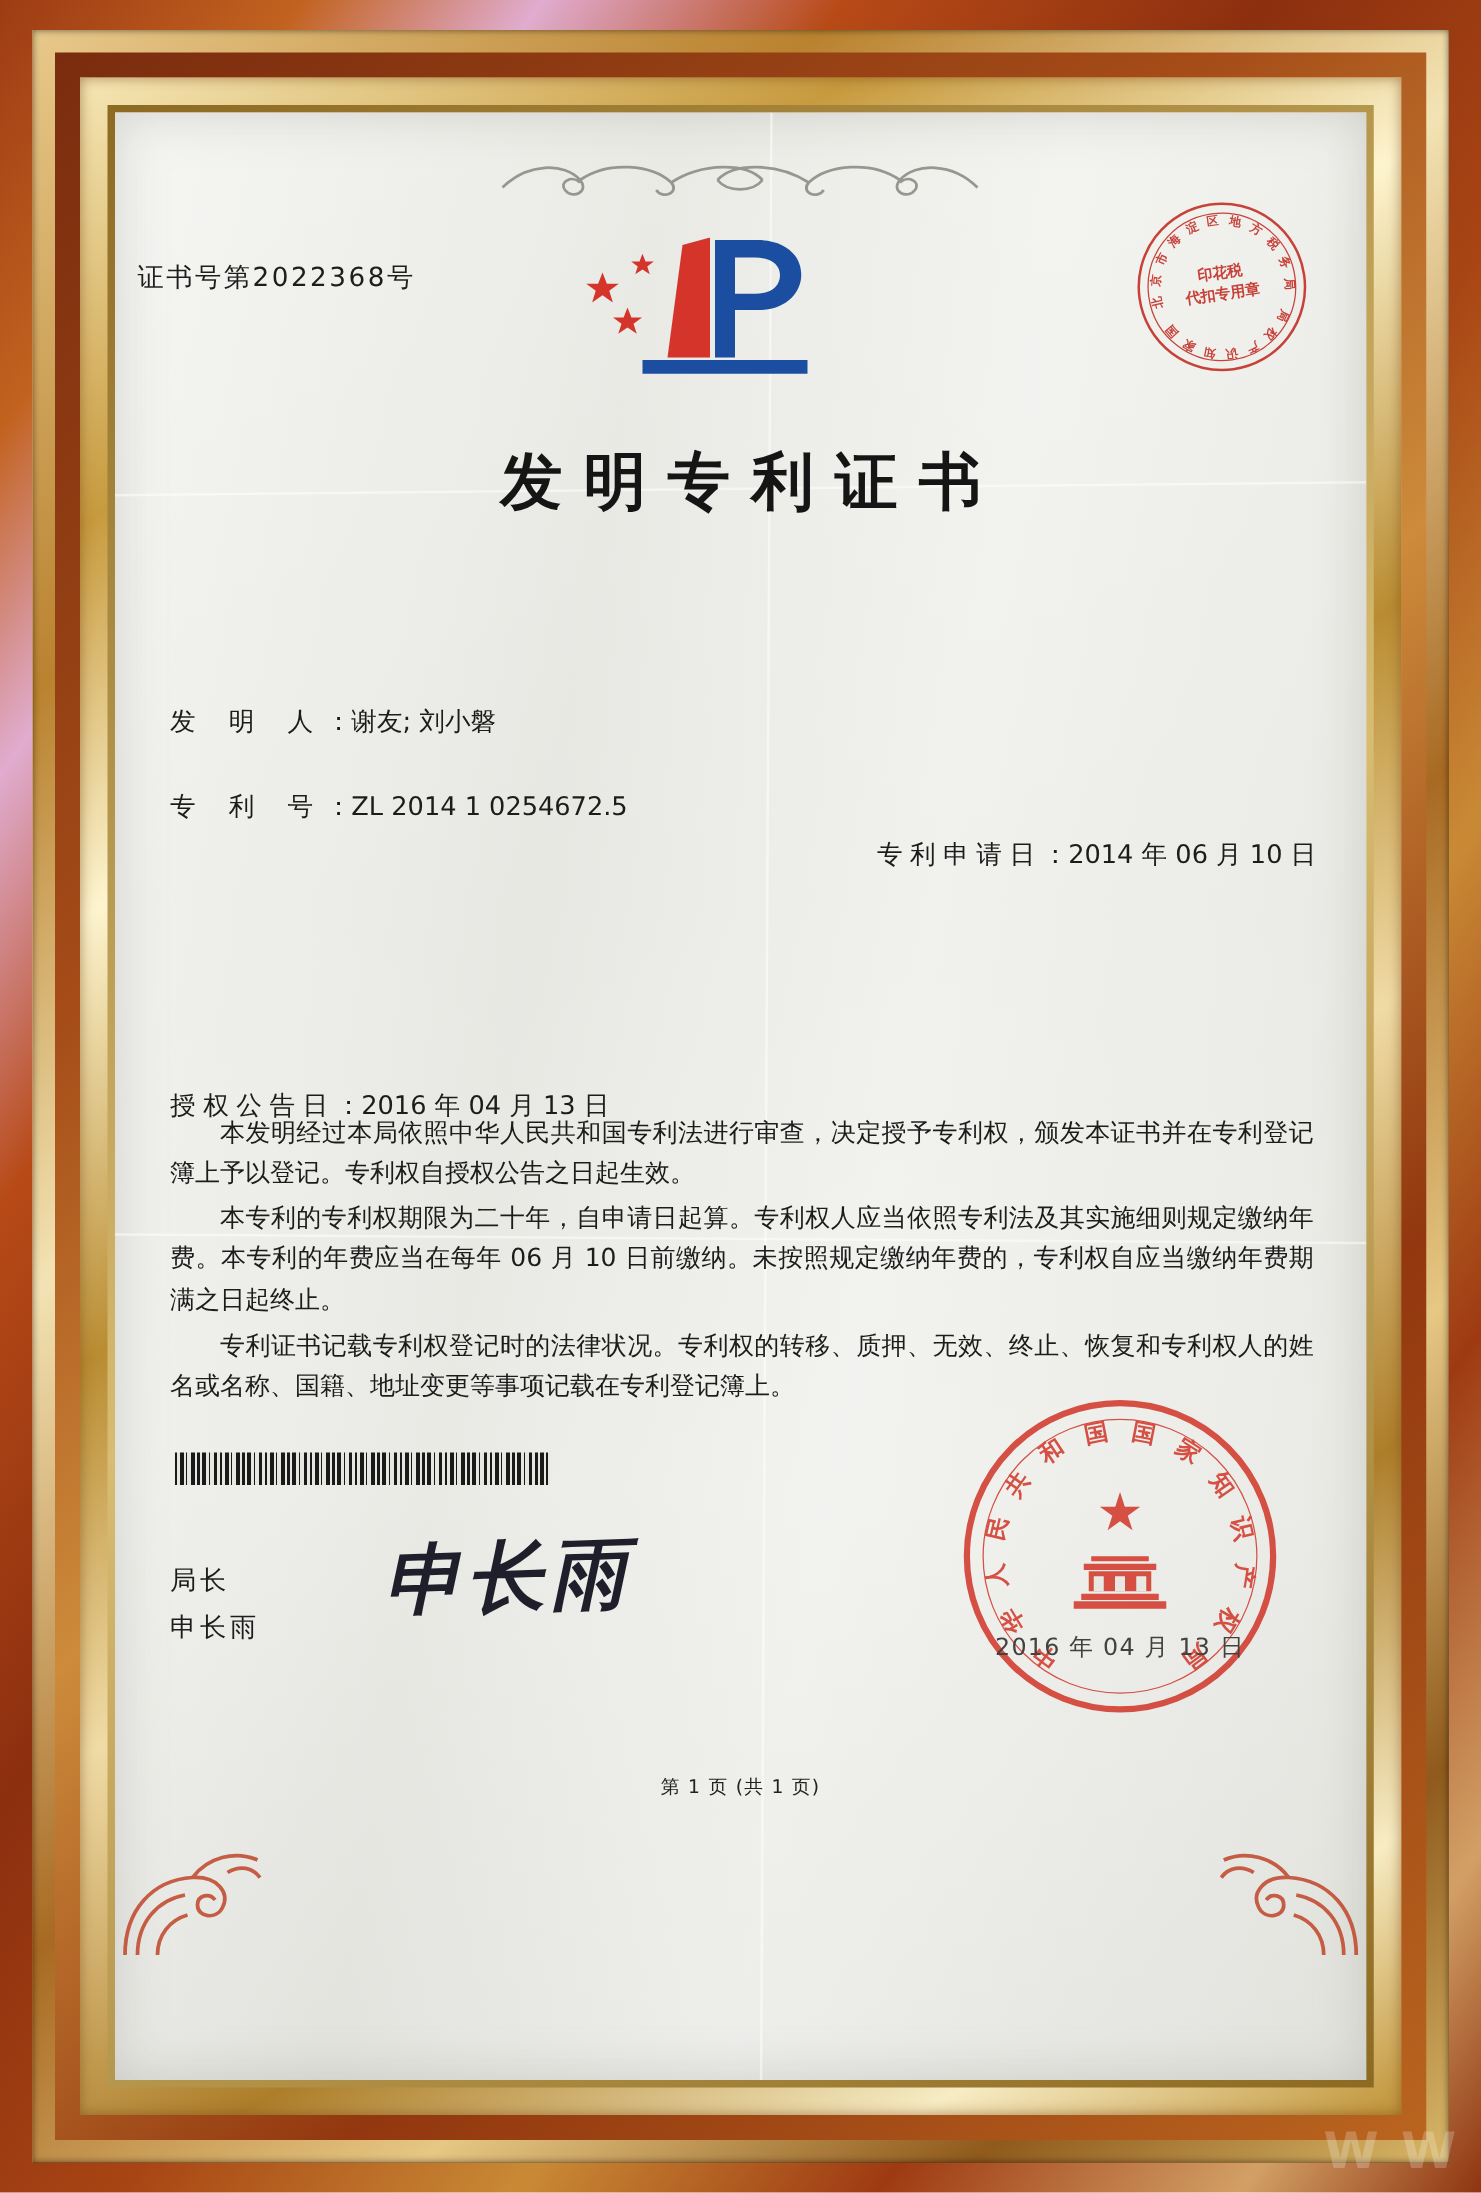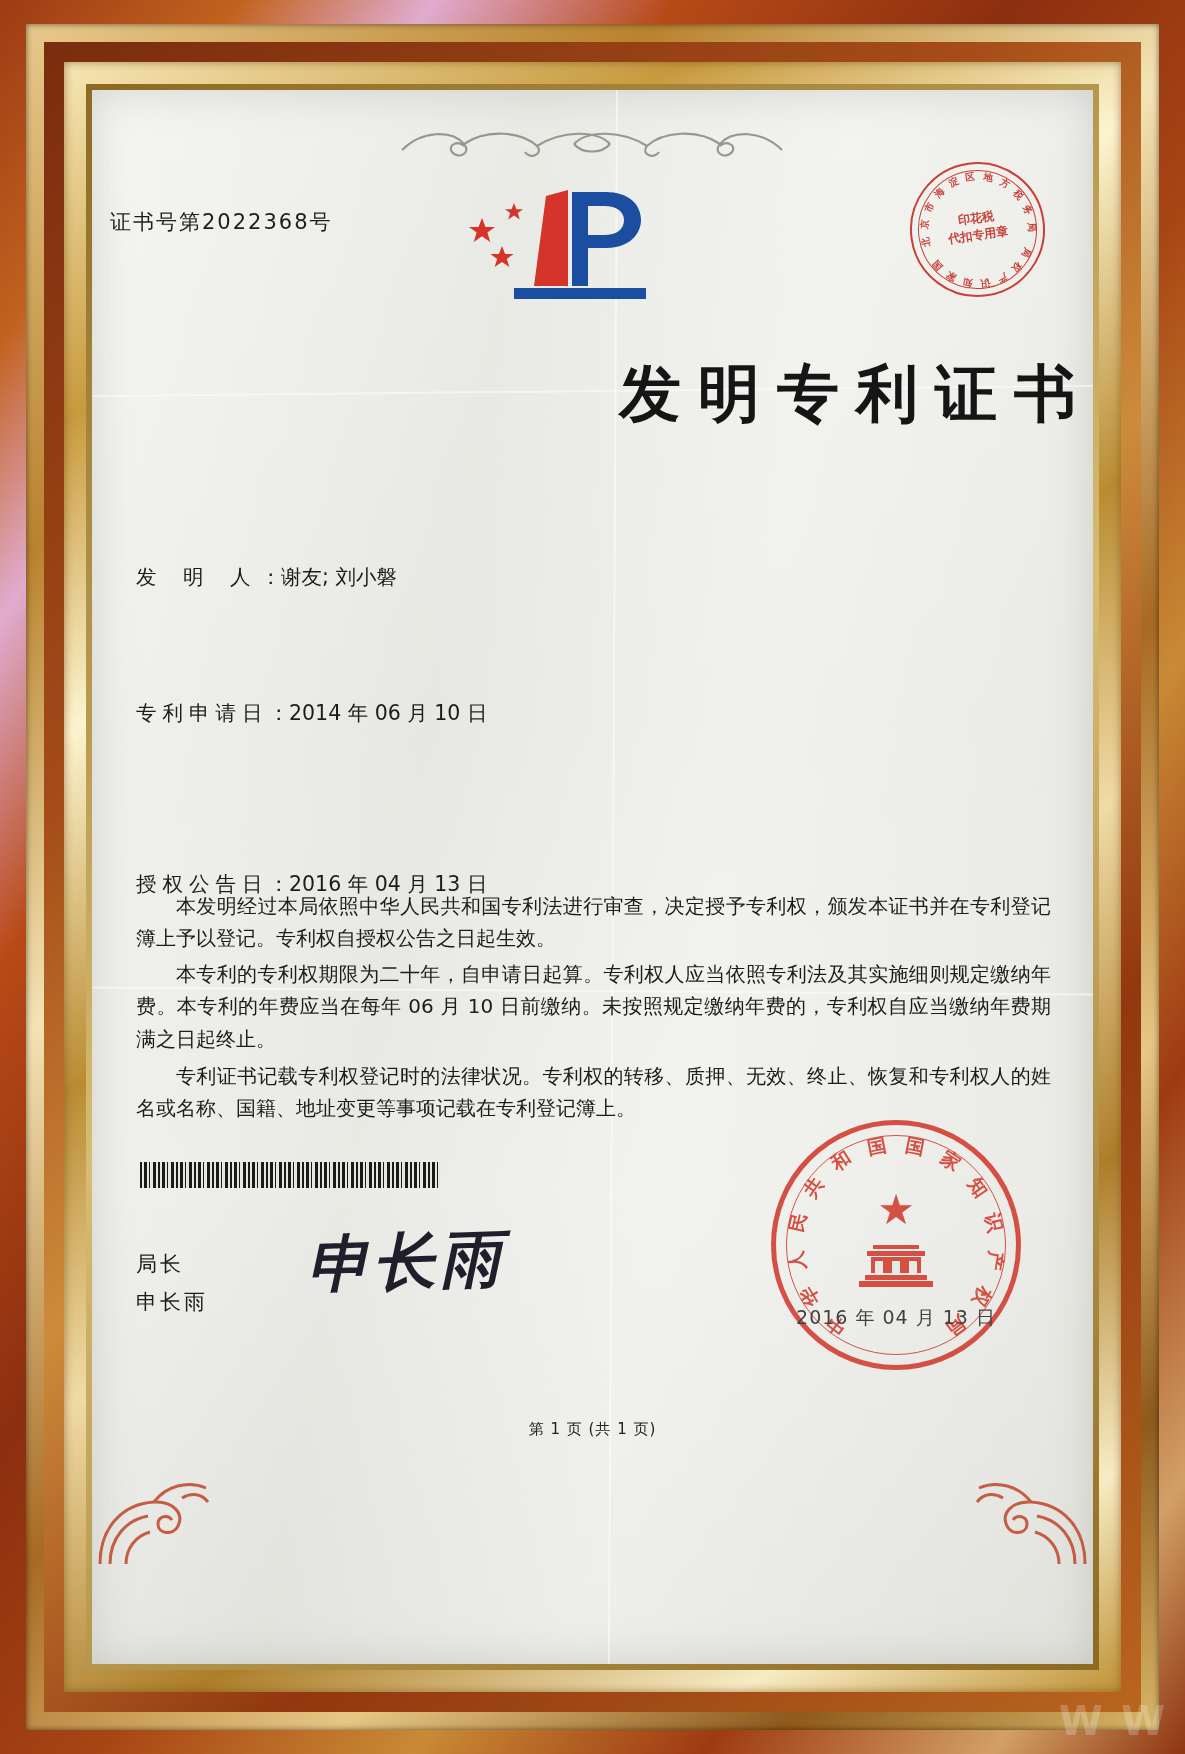--- a/index.html
+++ b/index.html
@@ -114,24 +114,24 @@
     white-space: nowrap;
   }
   #tax-stamp .mid {
     position: absolute; left: 0; right: 0; top: 46px;
     text-align: center; font-size: 12px; font-weight: bold; line-height: 1.45;
   }
 
   
   #main-title {
     position: absolute; left: 0; right: 0; top: 262px;
-    text-align: right;
+    text-align: center;
     font-family: "DejaVu Serif", "Liberation Serif", serif;
     font-weight: bold;
-    font-size: 62px;
+    font-size: 50px;
     letter-spacing: 17px;
     text-indent: 17px;
     color: #151515;
   }
 
   
   .field-row {
     position: absolute; left: 44px; right: 40px;
     font-size: 20.5px;
     color: #1c1c1c;
@@ -141,21 +141,21 @@
     display: inline-block;
     font-family: "DejaVu Sans", sans-serif;
   }
   .lbl-sp4 { letter-spacing: 10px; }
   .lbl-sp3 { letter-spacing: 6px; }
   .field-value { font-family: "DejaVu Sans", sans-serif; }
 
   #row-name      { top: 406px; }
   #row-inventor  { top: 473px; }
   #row-patentno  { top: 541px; }
-  #row-appdate   { top: 609px; }
+  #row-appdate   { top: 579px; text-align: right; }
   #row-holder    { top: 677px; }
   #row-pubdate   { top: 780px; }
 
   
   .para {
     position: absolute; left: 44px; width: 915px;
     font-size: 20px; line-height: 1.62;
     text-indent: 40px;
     text-align: justify;
     color: #1c1c1c;
@@ -335,20 +335,23 @@
     </div>
   </div>
 
   <div id="main-title">发明专利证书</div>
 
 
   <div class="field-row" id="row-inventor">
     <span class="field-label lbl-sp4">发 明 人</span><span>：</span><span class="field-value">谢友; 刘小磐</span>
   </div>
 
+  <div class="field-row" id="row-patentno">
+    <span class="field-label lbl-sp4">专 利 号</span><span>：</span><span class="field-value">ZL 2014 1 0254672.5</span>
+  </div>
 
   <div class="field-row" id="row-appdate">
     <span class="field-label lbl-sp3">专利申请日</span><span>：</span><span class="field-value">2014 年 06 月 10 日</span>
   </div>
 
 
   <div class="field-row" id="row-pubdate">
     <span class="field-label lbl-sp3">授权公告日</span><span>：</span><span class="field-value">2016 年 04 月 13 日</span>
   </div>
 

